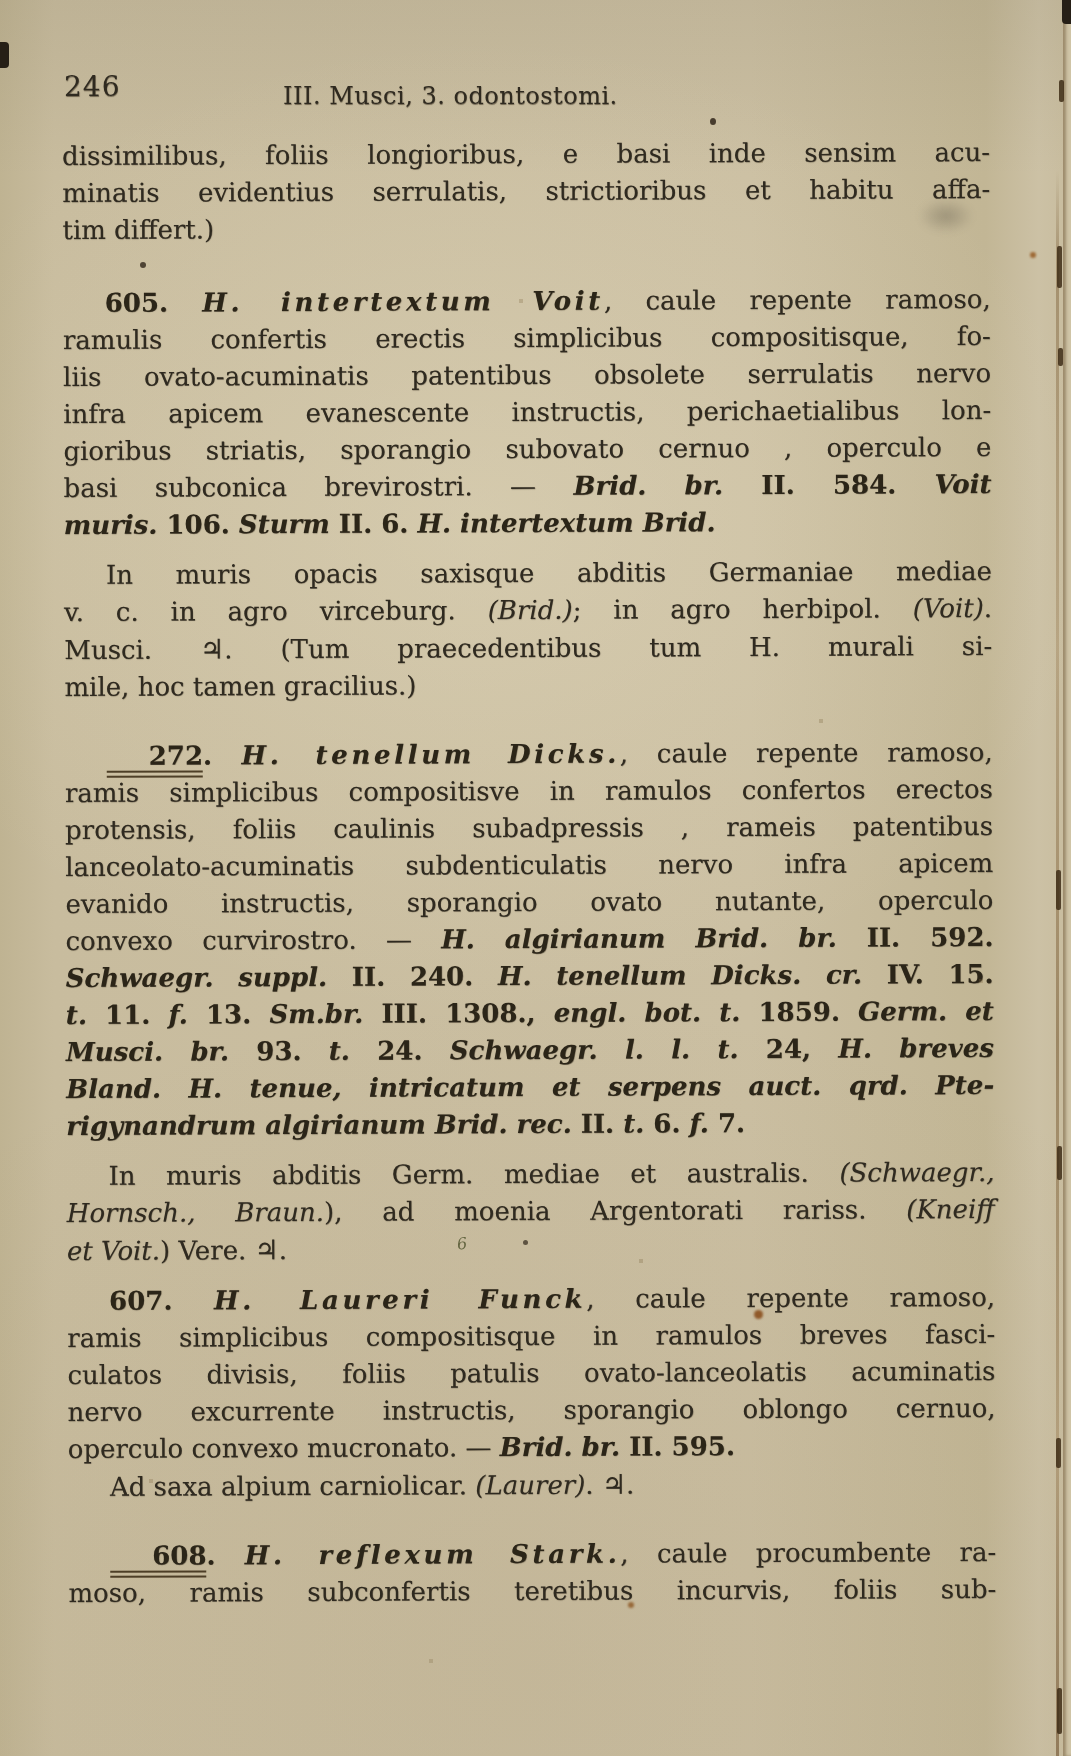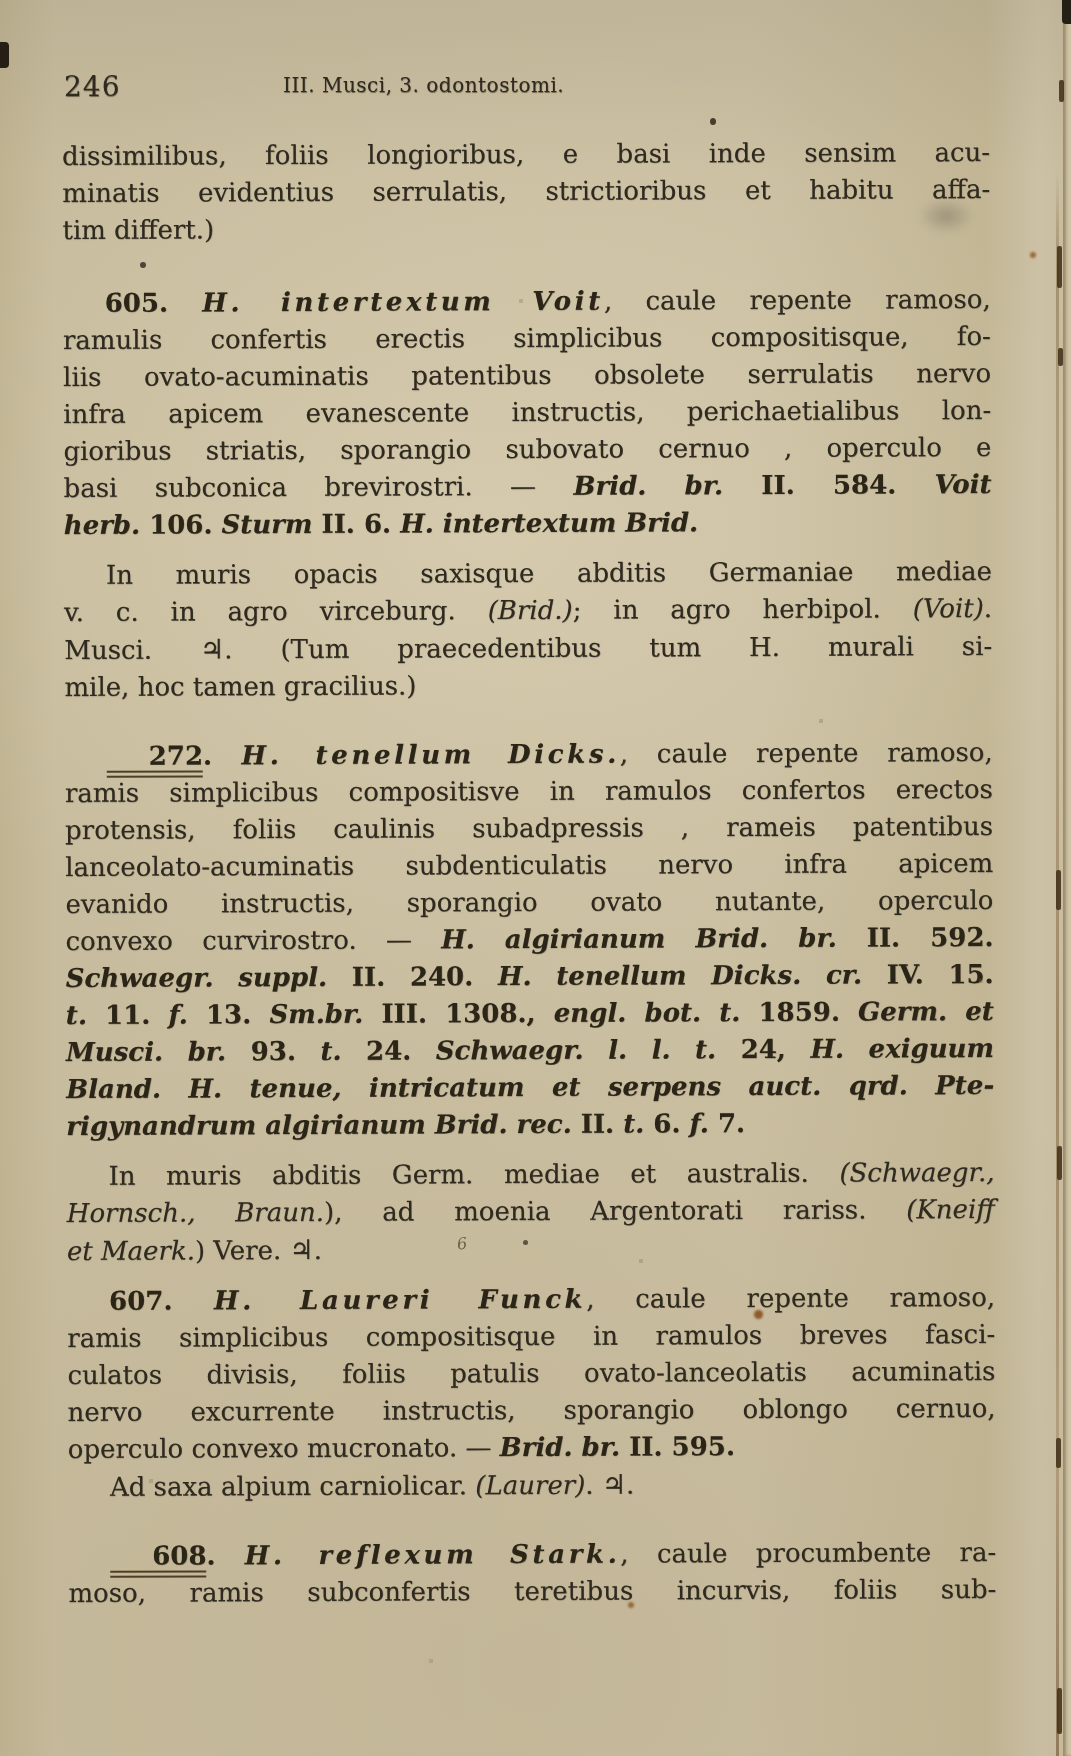--- a/index.html
+++ b/index.html
@@ -17,22 +17,22 @@
       radial-gradient(ellipse 1200px 900px at 50% 95%, rgba(135,115,80,0.10), rgba(0,0,0,0) 75%),
       linear-gradient(90deg, #bfb392 0%, #c8bc9e 5%, #cbbfa2 70%, #c2b695 92%, #ccc1a5 97%, #c8bc9e 100%);
   }
   
   .pagenum{
     position:absolute;left:64px;top:70px;
     font-size:28px;letter-spacing:1px;
     text-shadow:0.4px 0.5px 0.8px rgba(45,35,20,0.55);
   }
   .running-title{
-    position:absolute;left:283px;top:73px;
-    font-size:20px;letter-spacing:0.5px;
+    position:absolute;left:283px;top:82px;
+    font-size:24px;letter-spacing:0.5px;
     text-shadow:0.4px 0.5px 0.8px rgba(45,35,20,0.55);
   }
   
   .body-text{
     position:absolute;left:62px;top:138px;width:928px;
     font-size:26px;line-height:37px;
     transform:rotate(-0.25deg);transform-origin:top left;
     text-shadow:0.35px 0.45px 0.7px rgba(50,40,25,0.5);
   }
   .para{margin:0 0 0 0;}
@@ -113,45 +113,45 @@
         <div class="line"><span class="seg-n">minatis evidentius serrulatis, strictioribus et habitu affa-</span></div>
         <div class="line last"><span class="seg-n">tim differt.)</span></div>
       </div>
       <div class="para para-sp-605 indent">
         <div class="line"><span class="seg-b">605. </span><span class="seg-bis">H. intertextum Voit</span><span class="seg-n">, caule repente ramoso,</span></div>
         <div class="line"><span class="seg-n">ramulis confertis erectis simplicibus compositisque, fo-</span></div>
         <div class="line"><span class="seg-n">liis ovato-acuminatis patentibus obsolete serrulatis nervo</span></div>
         <div class="line"><span class="seg-n">infra apicem evanescente instructis, perichaetialibus lon-</span></div>
         <div class="line"><span class="seg-n">gioribus striatis, sporangio subovato cernuo , operculo e</span></div>
         <div class="line"><span class="seg-n">basi subconica brevirostri. — </span><span class="seg-bi">Brid. br.</span><span class="seg-b"> II. 584. </span><span class="seg-bi">Voit</span></div>
-        <div class="line last"><span class="seg-bi">herb.</span><span class="seg-b"> 106. </span><span class="seg-bi">Sturm</span><span class="seg-b"> II. 6. </span><span class="seg-bi">H. intertextum Brid.</span></div>
+        <div class="line last"><span class="seg-bi">muris.</span><span class="seg-b"> 106. </span><span class="seg-bi">Sturm</span><span class="seg-b"> II. 6. </span><span class="seg-bi">H. intertextum Brid.</span></div>
       </div>
       <div class="para para-habitat-605 indent">
         <div class="line"><span class="seg-n">In muris opacis saxisque abditis Germaniae mediae</span></div>
         <div class="line"><span class="seg-n">v. c. in agro virceburg. </span><span class="seg-i">(Brid.)</span><span class="seg-n">; in agro herbipol. </span><span class="seg-i">(Voit)</span><span class="seg-n">.</span></div>
         <div class="line"><span class="seg-n">Musci. </span><span class="seg-sym">♃</span><span class="seg-n">. (Tum praecedentibus tum H. murali si-</span></div>
         <div class="line last"><span class="seg-n">mile, hoc tamen gracilius.)</span></div>
       </div>
       <div class="para para-sp-606 indent">
         <div class="line"><span class="seg-b hand-underline">272</span><span class="seg-b">. </span><span class="seg-bis">H. tenellum Dicks.</span><span class="seg-n">, caule repente ramoso,</span></div>
         <div class="line"><span class="seg-n">ramis simplicibus compositisve in ramulos confertos erectos</span></div>
         <div class="line"><span class="seg-n">protensis, foliis caulinis subadpressis , rameis patentibus</span></div>
         <div class="line"><span class="seg-n">lanceolato-acuminatis subdenticulatis nervo infra apicem</span></div>
         <div class="line"><span class="seg-n">evanido instructis, sporangio ovato nutante, operculo</span></div>
         <div class="line"><span class="seg-n">convexo curvirostro. — </span><span class="seg-bi">H. algirianum Brid. br.</span><span class="seg-b"> II. 592.</span></div>
         <div class="line"><span class="seg-bi">Schwaegr. suppl.</span><span class="seg-b"> II. 240. </span><span class="seg-bi">H. tenellum Dicks. cr.</span><span class="seg-b"> IV. 15.</span></div>
         <div class="line"><span class="seg-bi">t.</span><span class="seg-b"> 11. </span><span class="seg-bi">f.</span><span class="seg-b"> 13. </span><span class="seg-bi">Sm.br.</span><span class="seg-b"> III. 1308., </span><span class="seg-bi">engl. bot. t.</span><span class="seg-b"> 1859. </span><span class="seg-bi">Germ. et</span></div>
-        <div class="line"><span class="seg-bi">Musci. br.</span><span class="seg-b"> 93. </span><span class="seg-bi">t.</span><span class="seg-b"> 24. </span><span class="seg-bi">Schwaegr. l. l. t.</span><span class="seg-b"> 24, </span><span class="seg-bi">H. exiguum</span></div>
+        <div class="line"><span class="seg-bi">Musci. br.</span><span class="seg-b"> 93. </span><span class="seg-bi">t.</span><span class="seg-b"> 24. </span><span class="seg-bi">Schwaegr. l. l. t.</span><span class="seg-b"> 24, </span><span class="seg-bi">H. breves</span></div>
         <div class="line"><span class="seg-bi">Bland. H. tenue, intricatum et serpens auct. qrd. Pte-</span></div>
         <div class="line last"><span class="seg-bi">rigynandrum algirianum Brid. rec.</span><span class="seg-b"> II. </span><span class="seg-bi">t.</span><span class="seg-b"> 6. </span><span class="seg-bi">f.</span><span class="seg-b"> 7.</span></div>
       </div>
       <div class="para para-habitat-606 indent">
         <div class="line"><span class="seg-n">In muris abditis Germ. mediae et australis. </span><span class="seg-i">(Schwaegr.,</span></div>
         <div class="line"><span class="seg-i">Hornsch., Braun.</span><span class="seg-n">), ad moenia Argentorati rariss. </span><span class="seg-i">(Kneiff</span></div>
-        <div class="line last"><span class="seg-i">et Maerk.</span><span class="seg-n">) Vere. </span><span class="seg-sym">♃</span><span class="seg-n">.</span></div>
+        <div class="line last"><span class="seg-i">et Voit.</span><span class="seg-n">) Vere. </span><span class="seg-sym">♃</span><span class="seg-n">.</span></div>
       </div>
       <div class="para para-sp-607 indent">
         <div class="line"><span class="seg-b">607. </span><span class="seg-bis">H. Laureri Funck</span><span class="seg-n">, caule repente ramoso,</span></div>
         <div class="line"><span class="seg-n">ramis simplicibus compositisque in ramulos breves fasci-</span></div>
         <div class="line"><span class="seg-n">culatos divisis, foliis patulis ovato-lanceolatis acuminatis</span></div>
         <div class="line"><span class="seg-n">nervo excurrente instructis, sporangio oblongo cernuo,</span></div>
         <div class="line last"><span class="seg-n">operculo convexo mucronato. — </span><span class="seg-bi">Brid. br.</span><span class="seg-b"> II. 595.</span></div>
       </div>
       <div class="para para-ad-saxa indent">
         <div class="line last"><span class="seg-n">Ad saxa alpium carniolicar. </span><span class="seg-i">(Laurer)</span><span class="seg-n">. </span><span class="seg-sym">♃</span><span class="seg-n">.</span></div>

